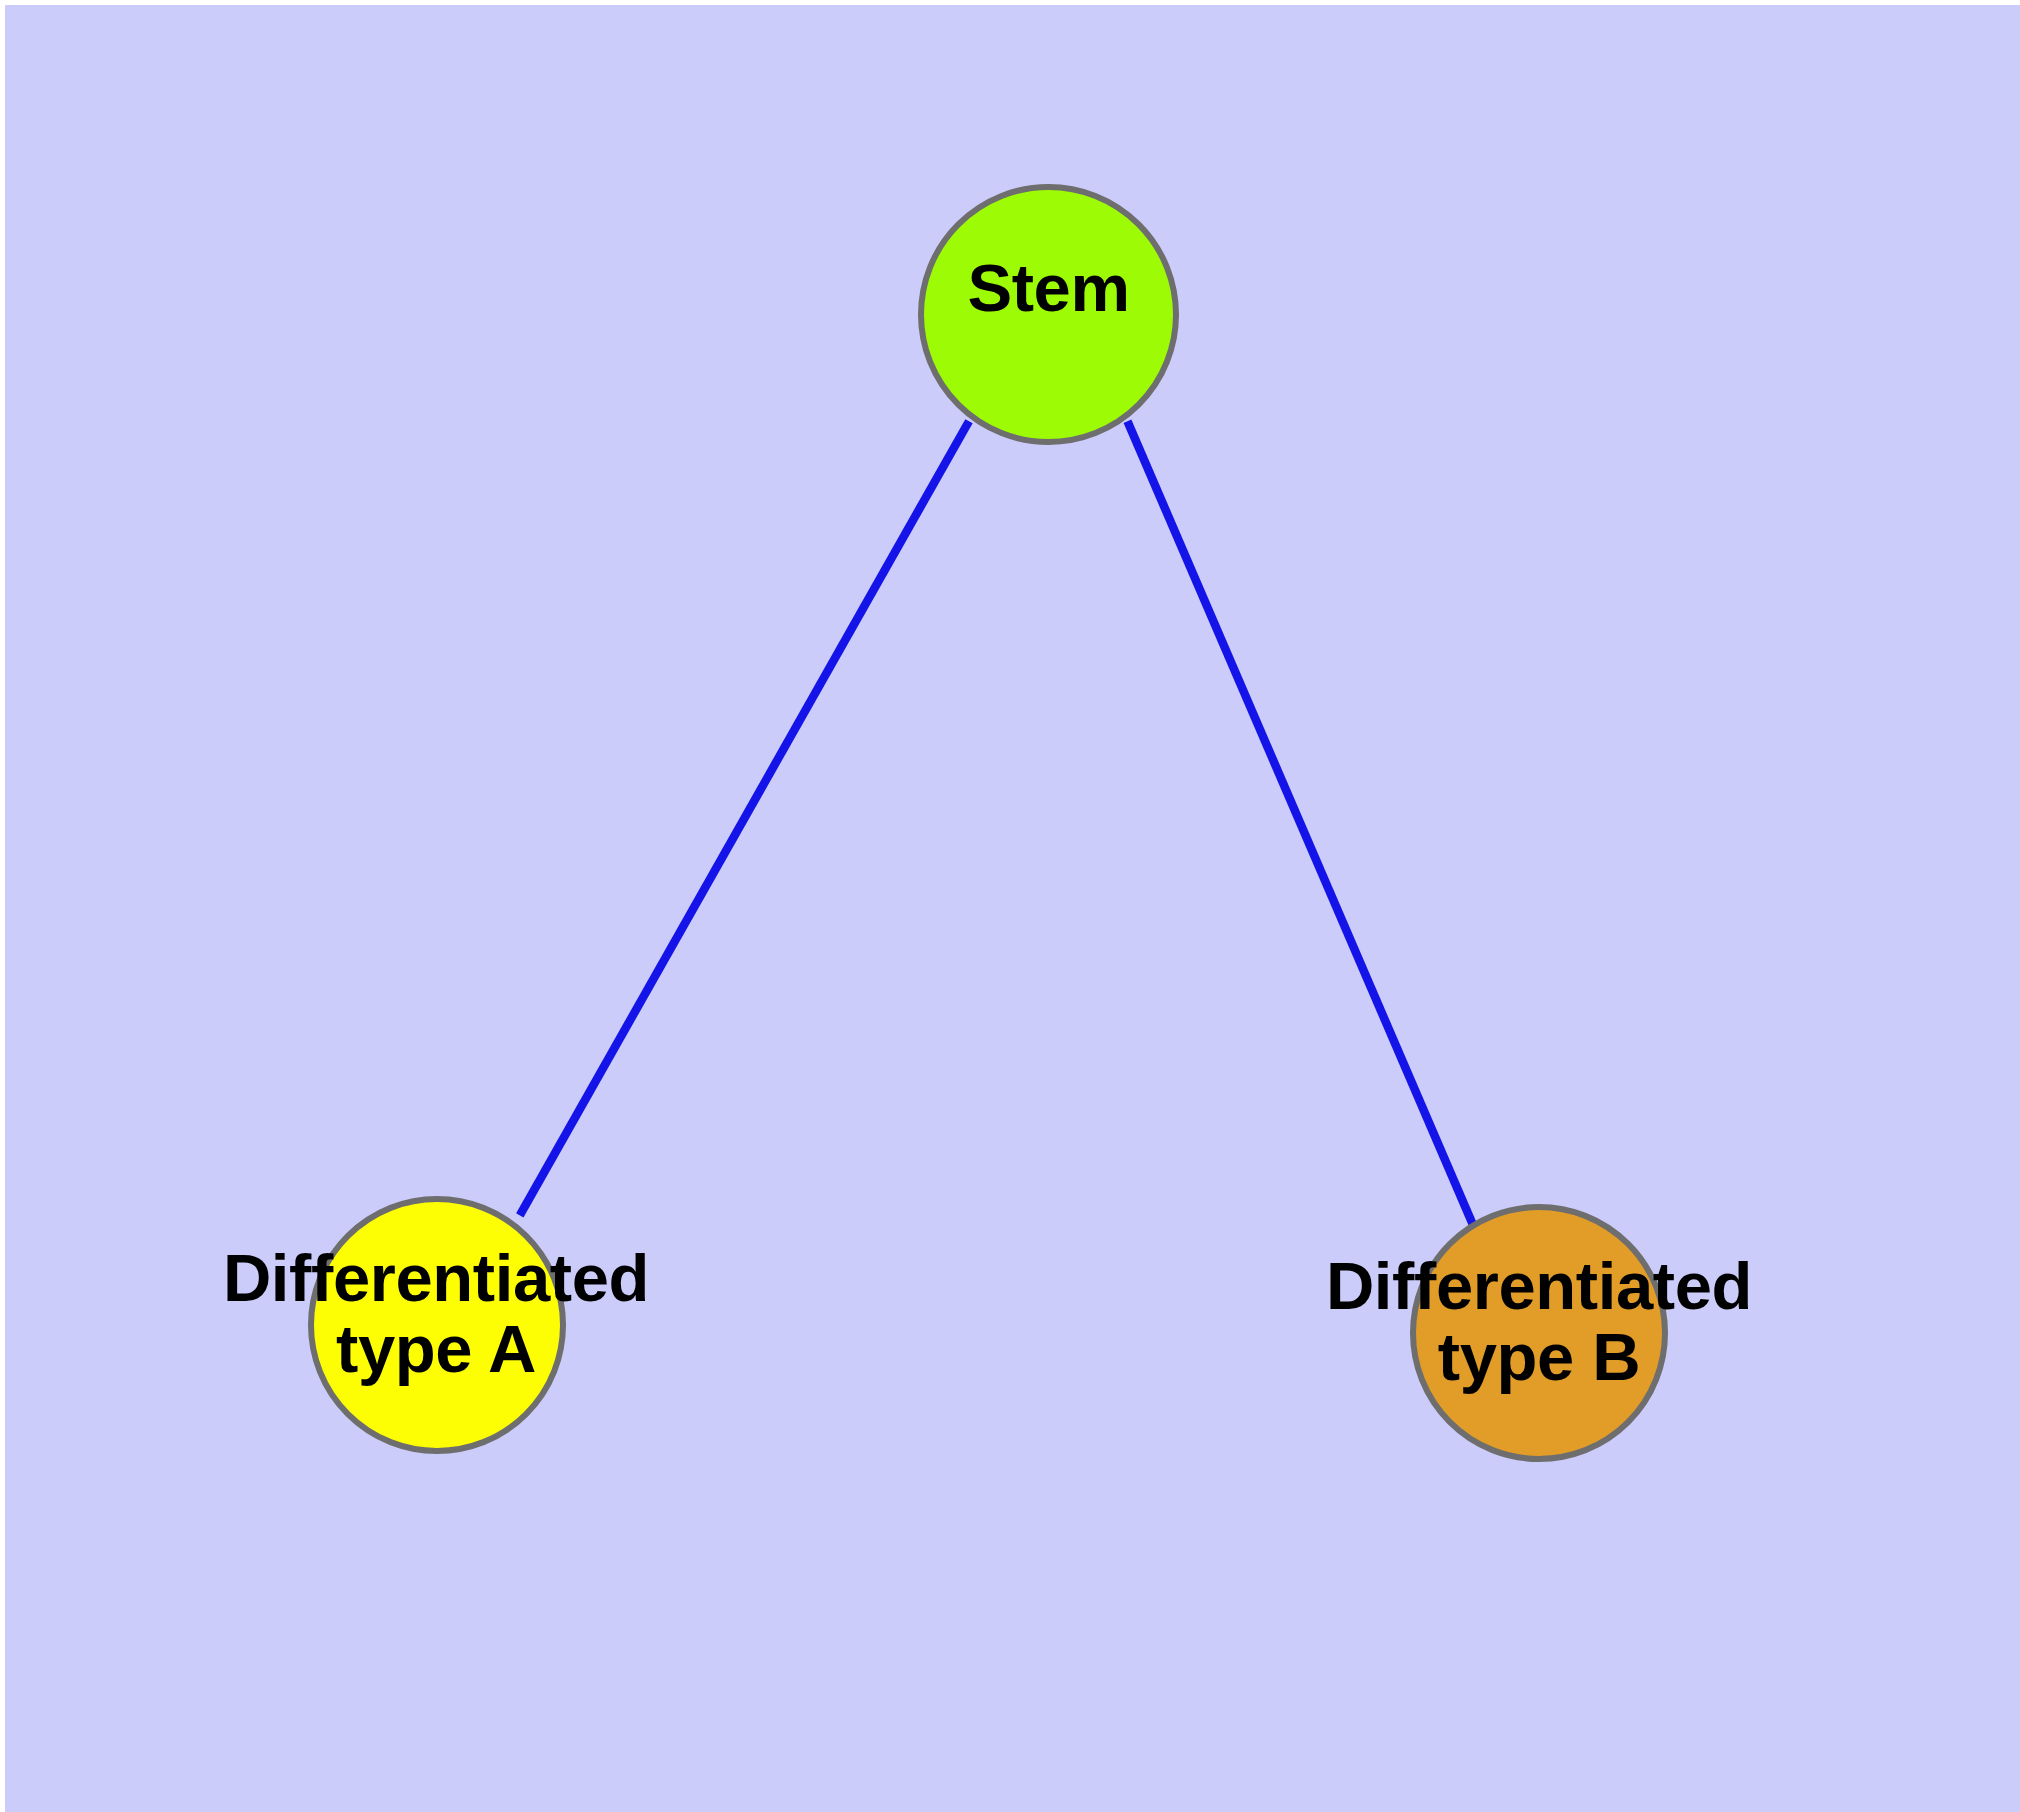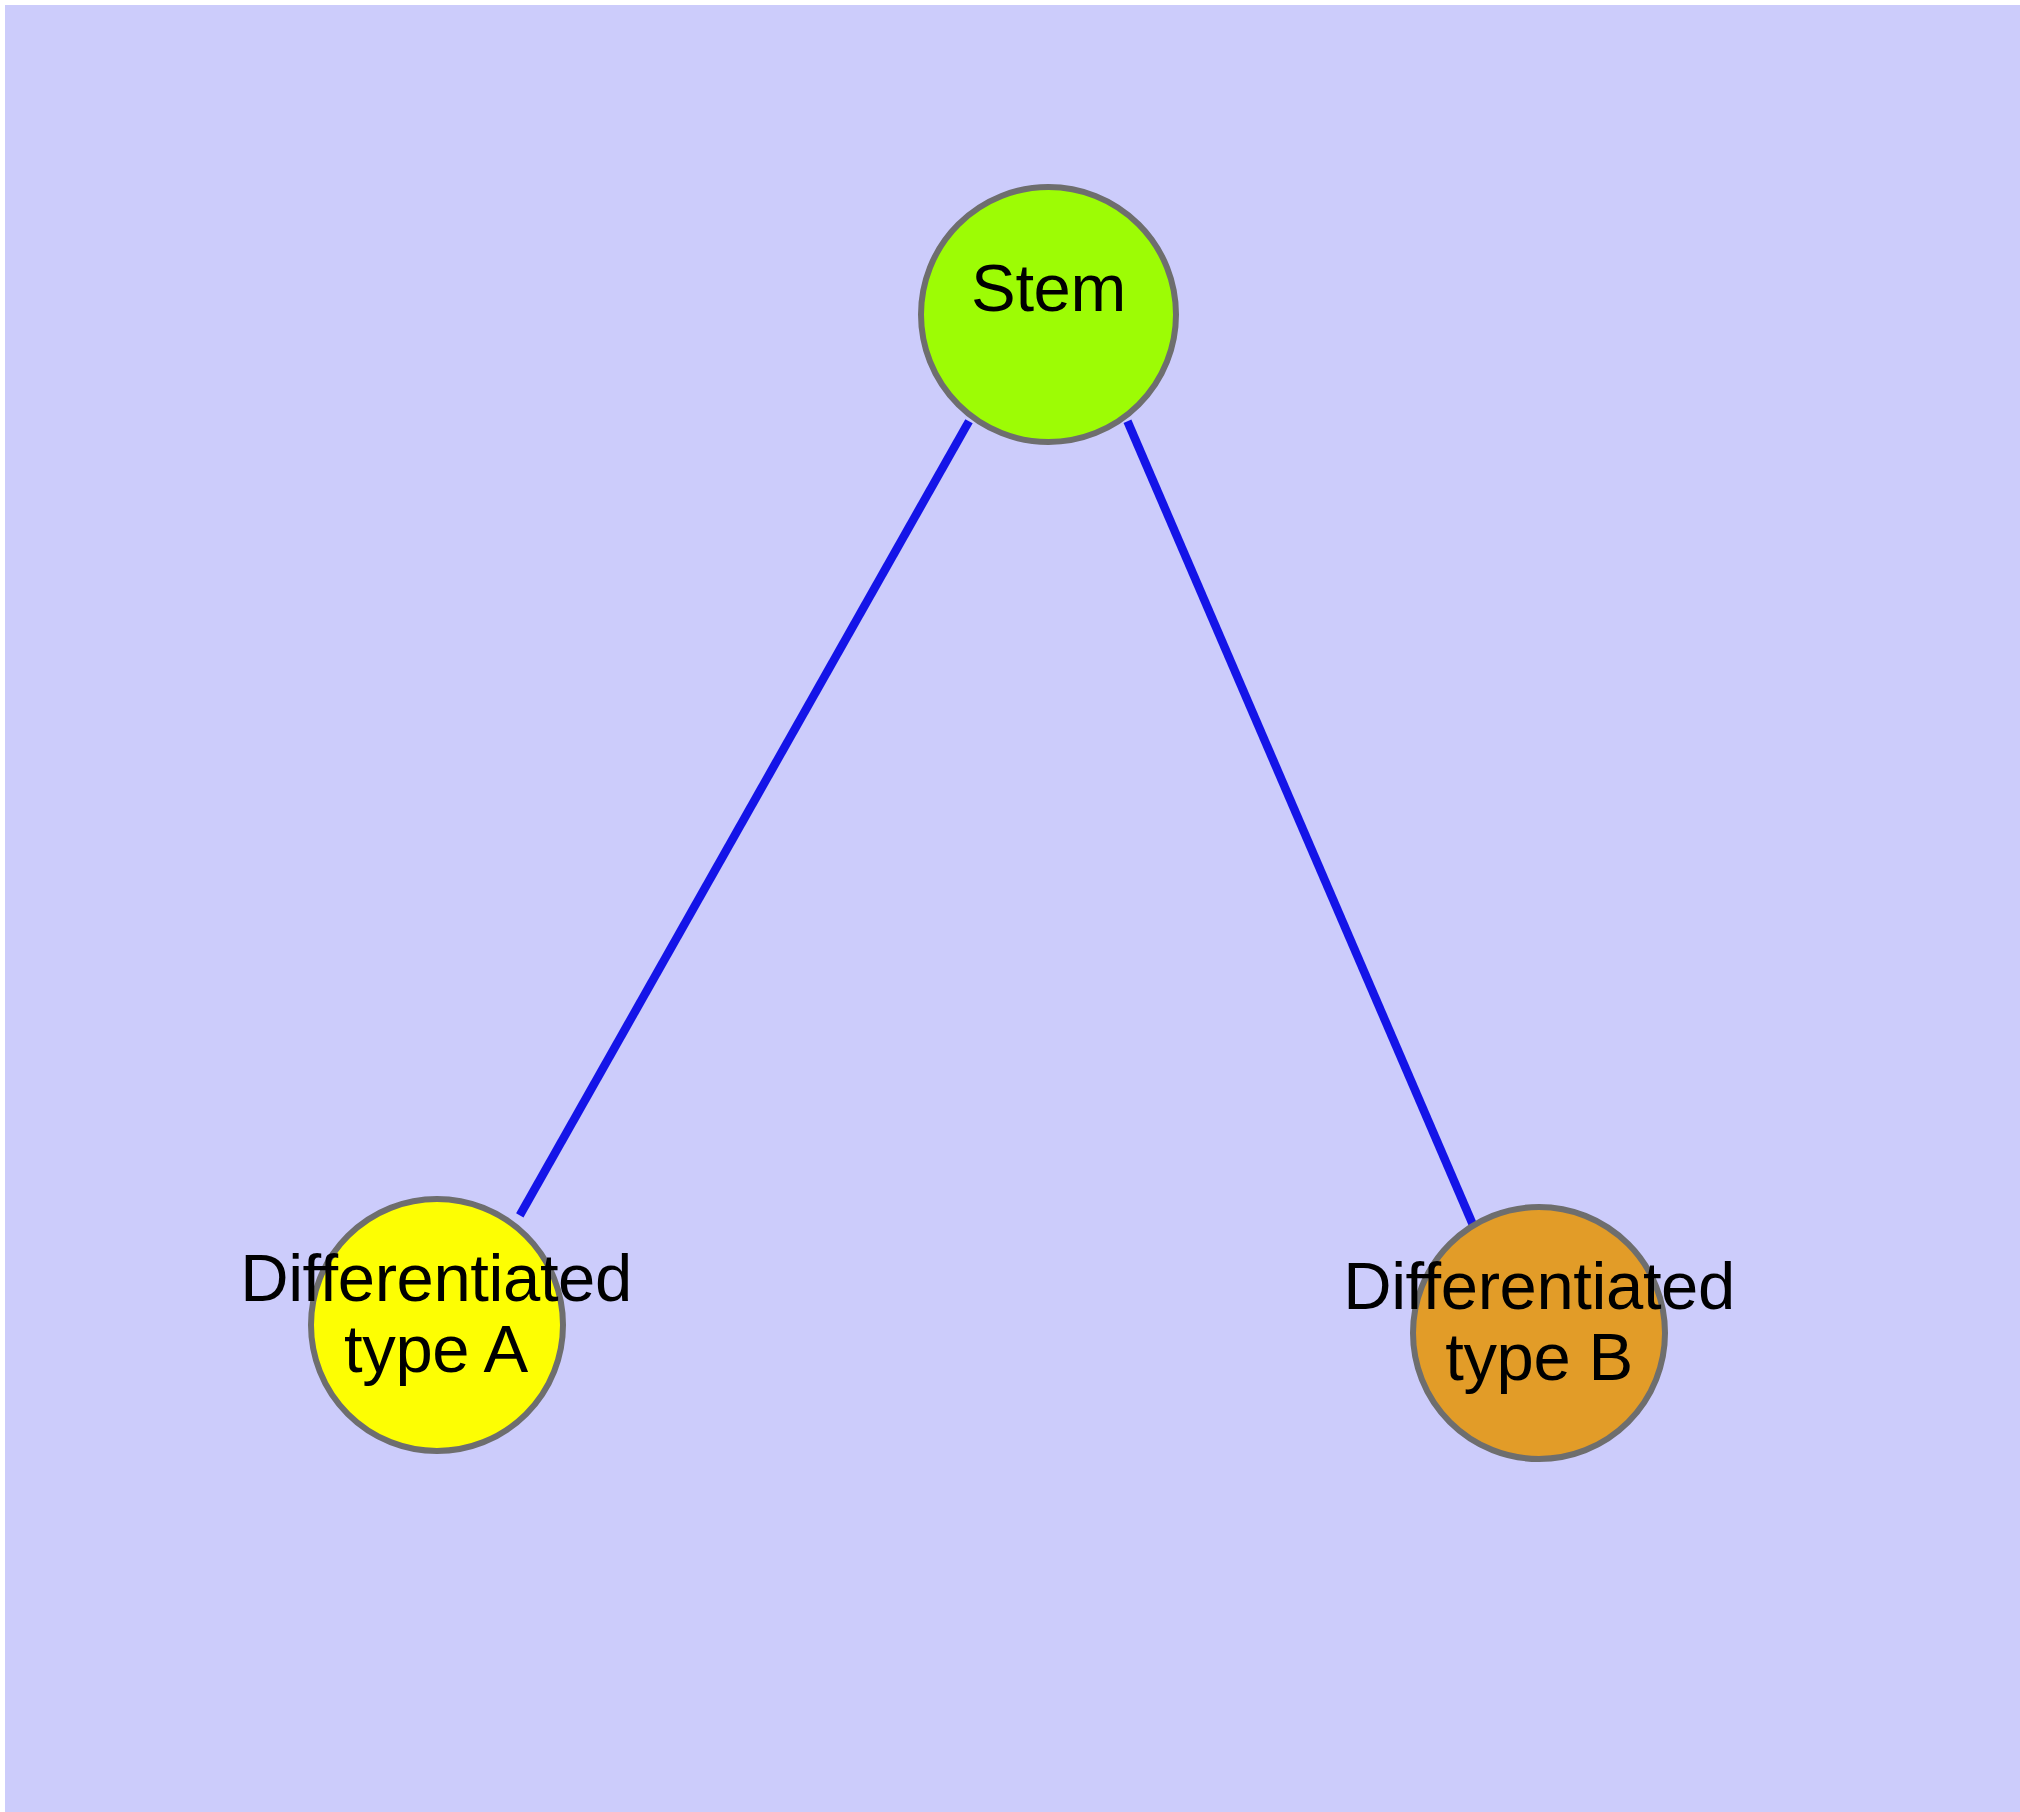--- a/index.html
+++ b/index.html
@@ -33,21 +33,21 @@
   }
   .node {
     position: absolute;
     border-radius: 50%;
     box-sizing: border-box;
     border: 6px solid #6e6e6e;
   }
   .node-label {
     position: absolute;
     color: #000000;
-    font-weight: normal;
+    font-weight: bold;
     font-family: "Liberation Sans", sans-serif;
     text-align: center;
     line-height: 1.06;
     white-space: pre-line;
     letter-spacing: -0.4px;
     pointer-events: none;
   }
   #node-stem {
     left: 918px;
     top: 184px;

